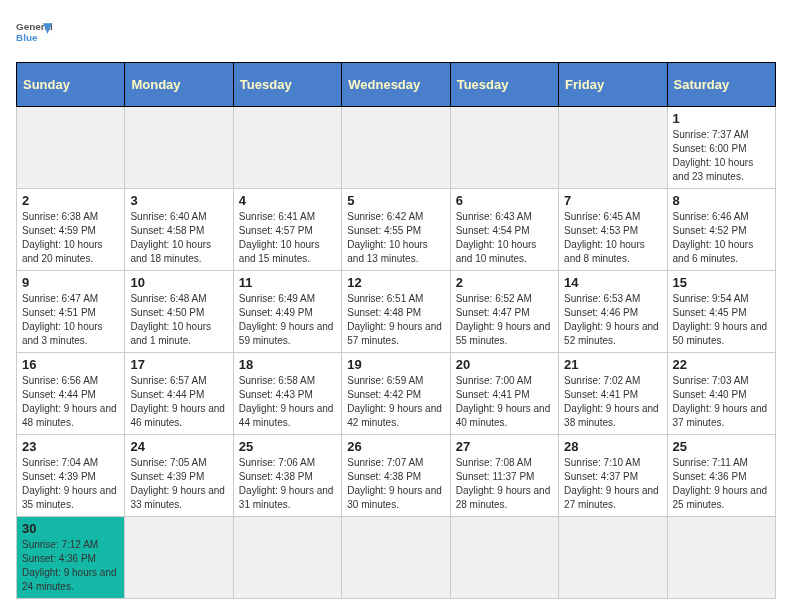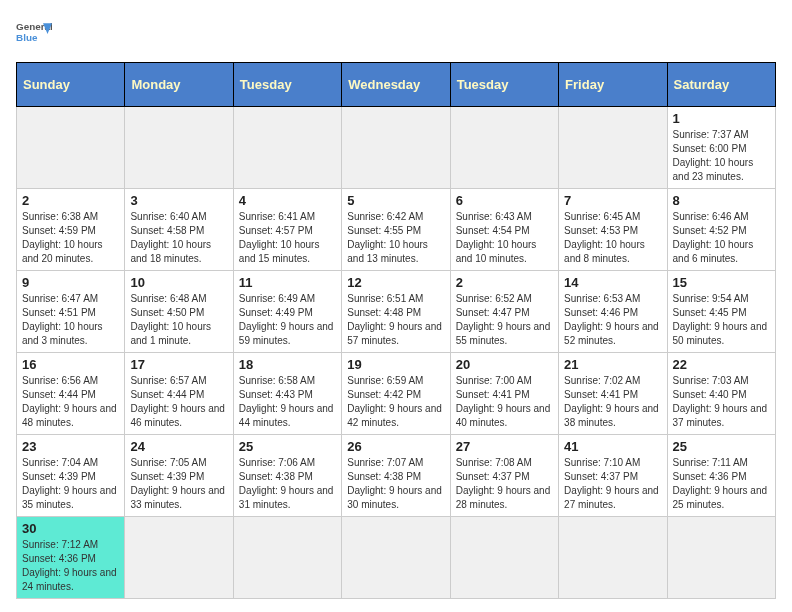--- a/index.html
+++ b/index.html
@@ -71,21 +71,21 @@
       color: #222;
       display: block;
       margin-bottom: 2px;
     }
     .day-info {
       font-size: 10px;
       color: #333;
       line-height: 1.4;
     }
     .last-row td {
-      background: #5eead4;
+      background: #14b8a6;
     }
   </style>
 </head>
 <body>
 
 <div class="header">
   <div class="logo">
     <svg class="logo-icon" viewBox="0 0 40 40" xmlns="http://www.w3.org/2000/svg">
       <text x="0" y="16" font-size="11" font-family="Arial" font-weight="bold" fill="#555">General</text>
       <text x="0" y="28" font-size="11" font-family="Arial" font-weight="bold" fill="#4a90d9">Blue</text>
@@ -278,25 +278,25 @@
         </td>
         <td>
           <span class="day-number">26</span>
           <div class="day-info">Sunrise: 7:07 AM
 Sunset: 4:38 PM
 Daylight: 9 hours and 30 minutes.</div>
         </td>
         <td>
           <span class="day-number">27</span>
           <div class="day-info">Sunrise: 7:08 AM
-Sunset: 4:37 PM
+Sunset: 11:37 PM
 Daylight: 9 hours and 28 minutes.</div>
         </td>
         <td>
-          <span class="day-number">41</span>
+          <span class="day-number">28</span>
           <div class="day-info">Sunrise: 7:10 AM
 Sunset: 4:37 PM
 Daylight: 9 hours and 27 minutes.</div>
         </td>
         <td>
           <span class="day-number">25</span>
           <div class="day-info">Sunrise: 7:11 AM
 Sunset: 4:36 PM
 Daylight: 9 hours and 25 minutes.</div>
         </td>

